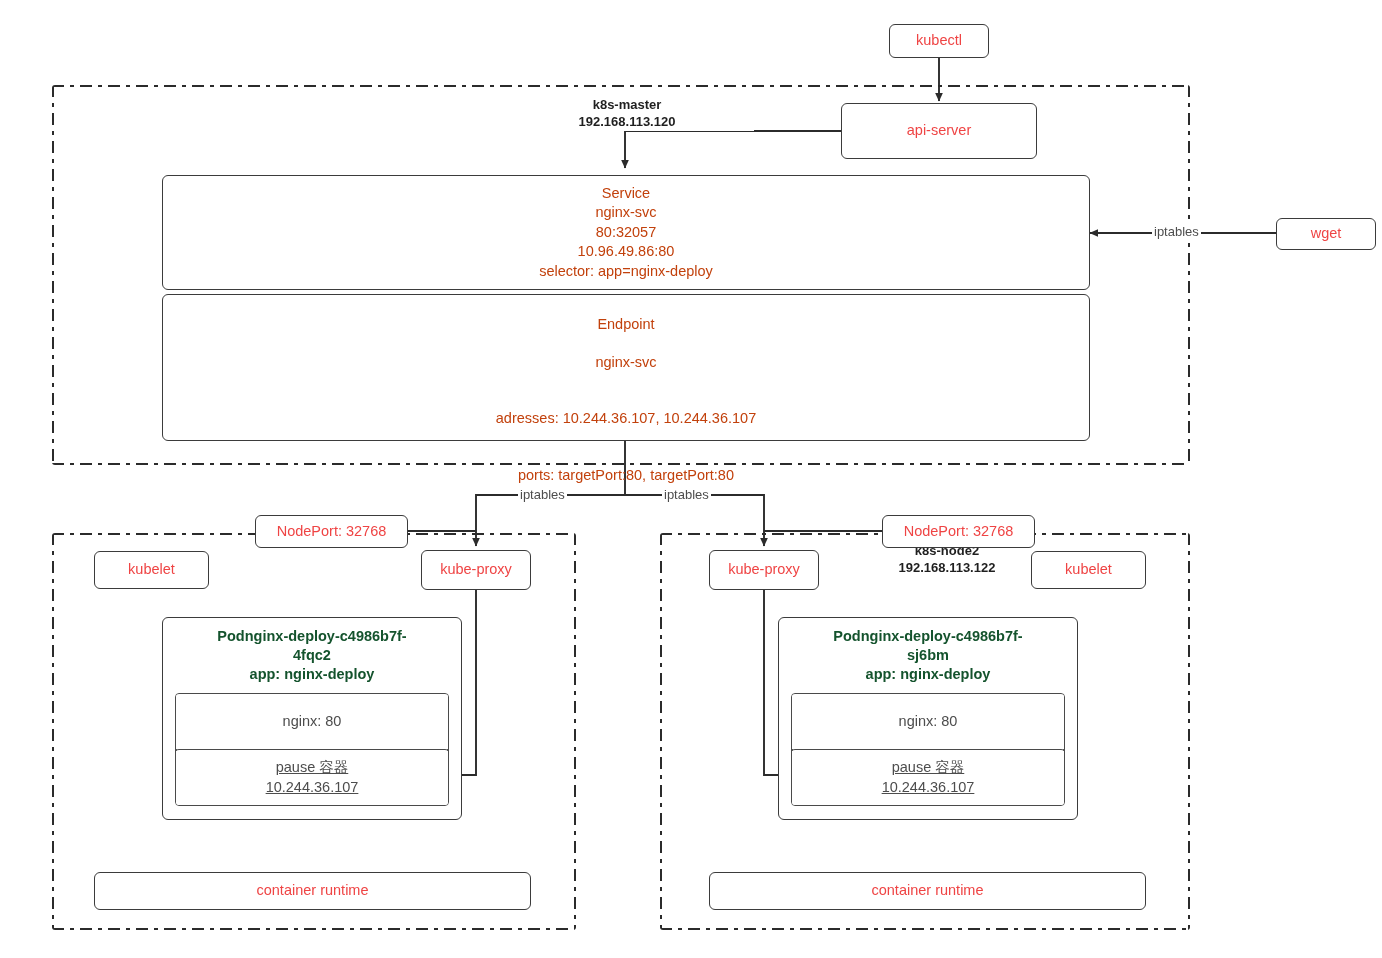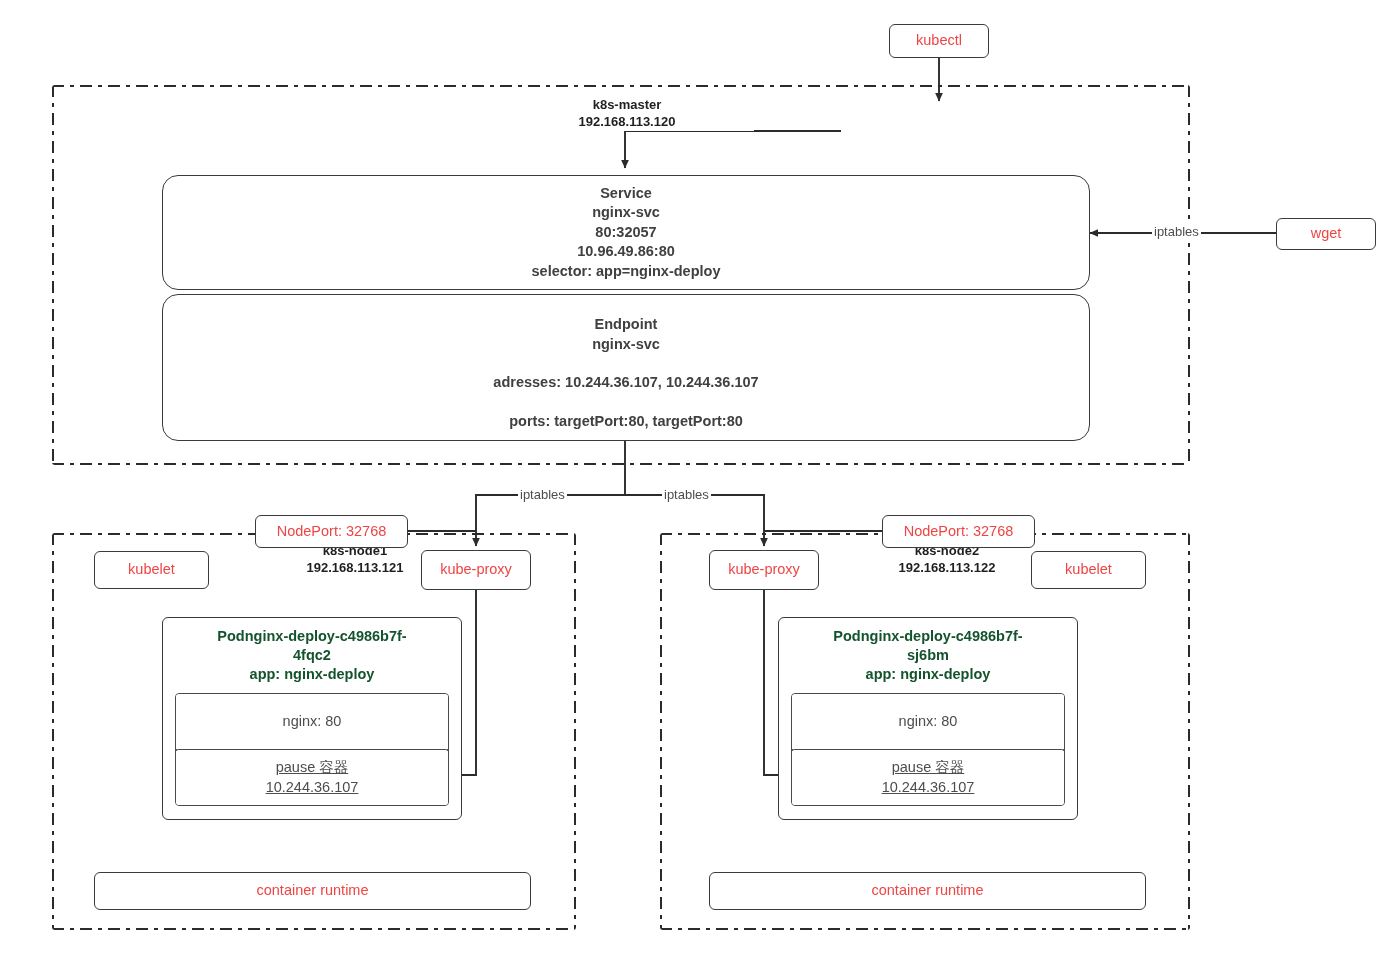--- a/index.html
+++ b/index.html
@@ -24,21 +24,21 @@
     background:#ffffff;
     display:flex;
     align-items:center;
     justify-content:center;
     text-align:center;
     font-size:14.5px;
     color:#ef4444;
     line-height:1.35;
     z-index:6;
   }
-  .box.bold{font-weight:bold;color:#404040;border-radius:16px;}
+  .box.bold{font-weight:normal;color:#c2410c;}
   .box.col{flex-direction:column;}
   
   .zone{
     position:absolute;
     box-sizing:border-box;
     border:2px dashed #2b2b2b;
     border-radius:3px;
     background:transparent;
     z-index:1;
   }
@@ -156,46 +156,43 @@
     <path class="ln" d="M764,590 L764,775 L788,775" marker-end="url(#ah)"></path>
   </svg>
 
   <div class="label bold" style="left:500px;top:97px;width:250px;text-align:center;">
     <div>k8s-master</div>
     <div>192.168.113.120</div>
   </div>
 
   <div class="box" style="left:889px;top:24px;width:100px;height:34px;">kubectl</div>
 
+  <div class="box" style="left:841px;top:103px;width:196px;height:56px;">api-server</div>
 
   <div class="box col bold" style="left:162px;top:175px;width:928px;height:115px;">
     <div>Service</div>
     <div>nginx-svc</div>
     <div>80:32057</div>
     <div>10.96.49.86:80</div>
     <div>selector: app=nginx-deploy</div>
   </div>
 
-  <div class="box col bold" style="left:162px;top:294px;width:928px;height:147px;justify-content:flex-start;padding-top:20px;">
+  <div class="box col bold" style="left:162px;top:294px;width:928px;height:147px;justify-content:flex-start;padding-top:20px;gap:18px;">
     <div>Endpoint</div>
     <div>nginx-svc</div>
     <div style="margin-top:19px;">adresses: 10.244.36.107, 10.244.36.107</div>
     <div style="margin-top:19px;">ports: targetPort:80, targetPort:80</div>
   </div>
 
   <div class="label" style="left:1152px;top:224px;">iptables</div>
   <div class="box" style="left:1276px;top:218px;width:100px;height:32px;">wget</div>
 
   <div class="label" style="left:518px;top:487px;">iptables</div>
   <div class="label" style="left:662px;top:487px;">iptables</div>
 
-  <div class="label bold" style="left:238px;top:543px;width:230px;text-align:center;background:transparent;">
-    <div>k8s-node1</div>
-    <div>192.168.113.121</div>
-  </div>
 
   <div class="box" style="left:255px;top:515px;width:153px;height:33px;z-index:9;">NodePort: 32768</div>
 
   <div class="box" style="left:94px;top:551px;width:115px;height:38px;">kubelet</div>
 
   <div class="box" style="left:421px;top:550px;width:110px;height:40px;">kube-proxy</div>
 
   <div class="pod" style="left:162px;top:617px;width:300px;height:203px;">
     <div class="pod-title">
       <span>Podnginx-deploy-c4986b7f-</span><br>

